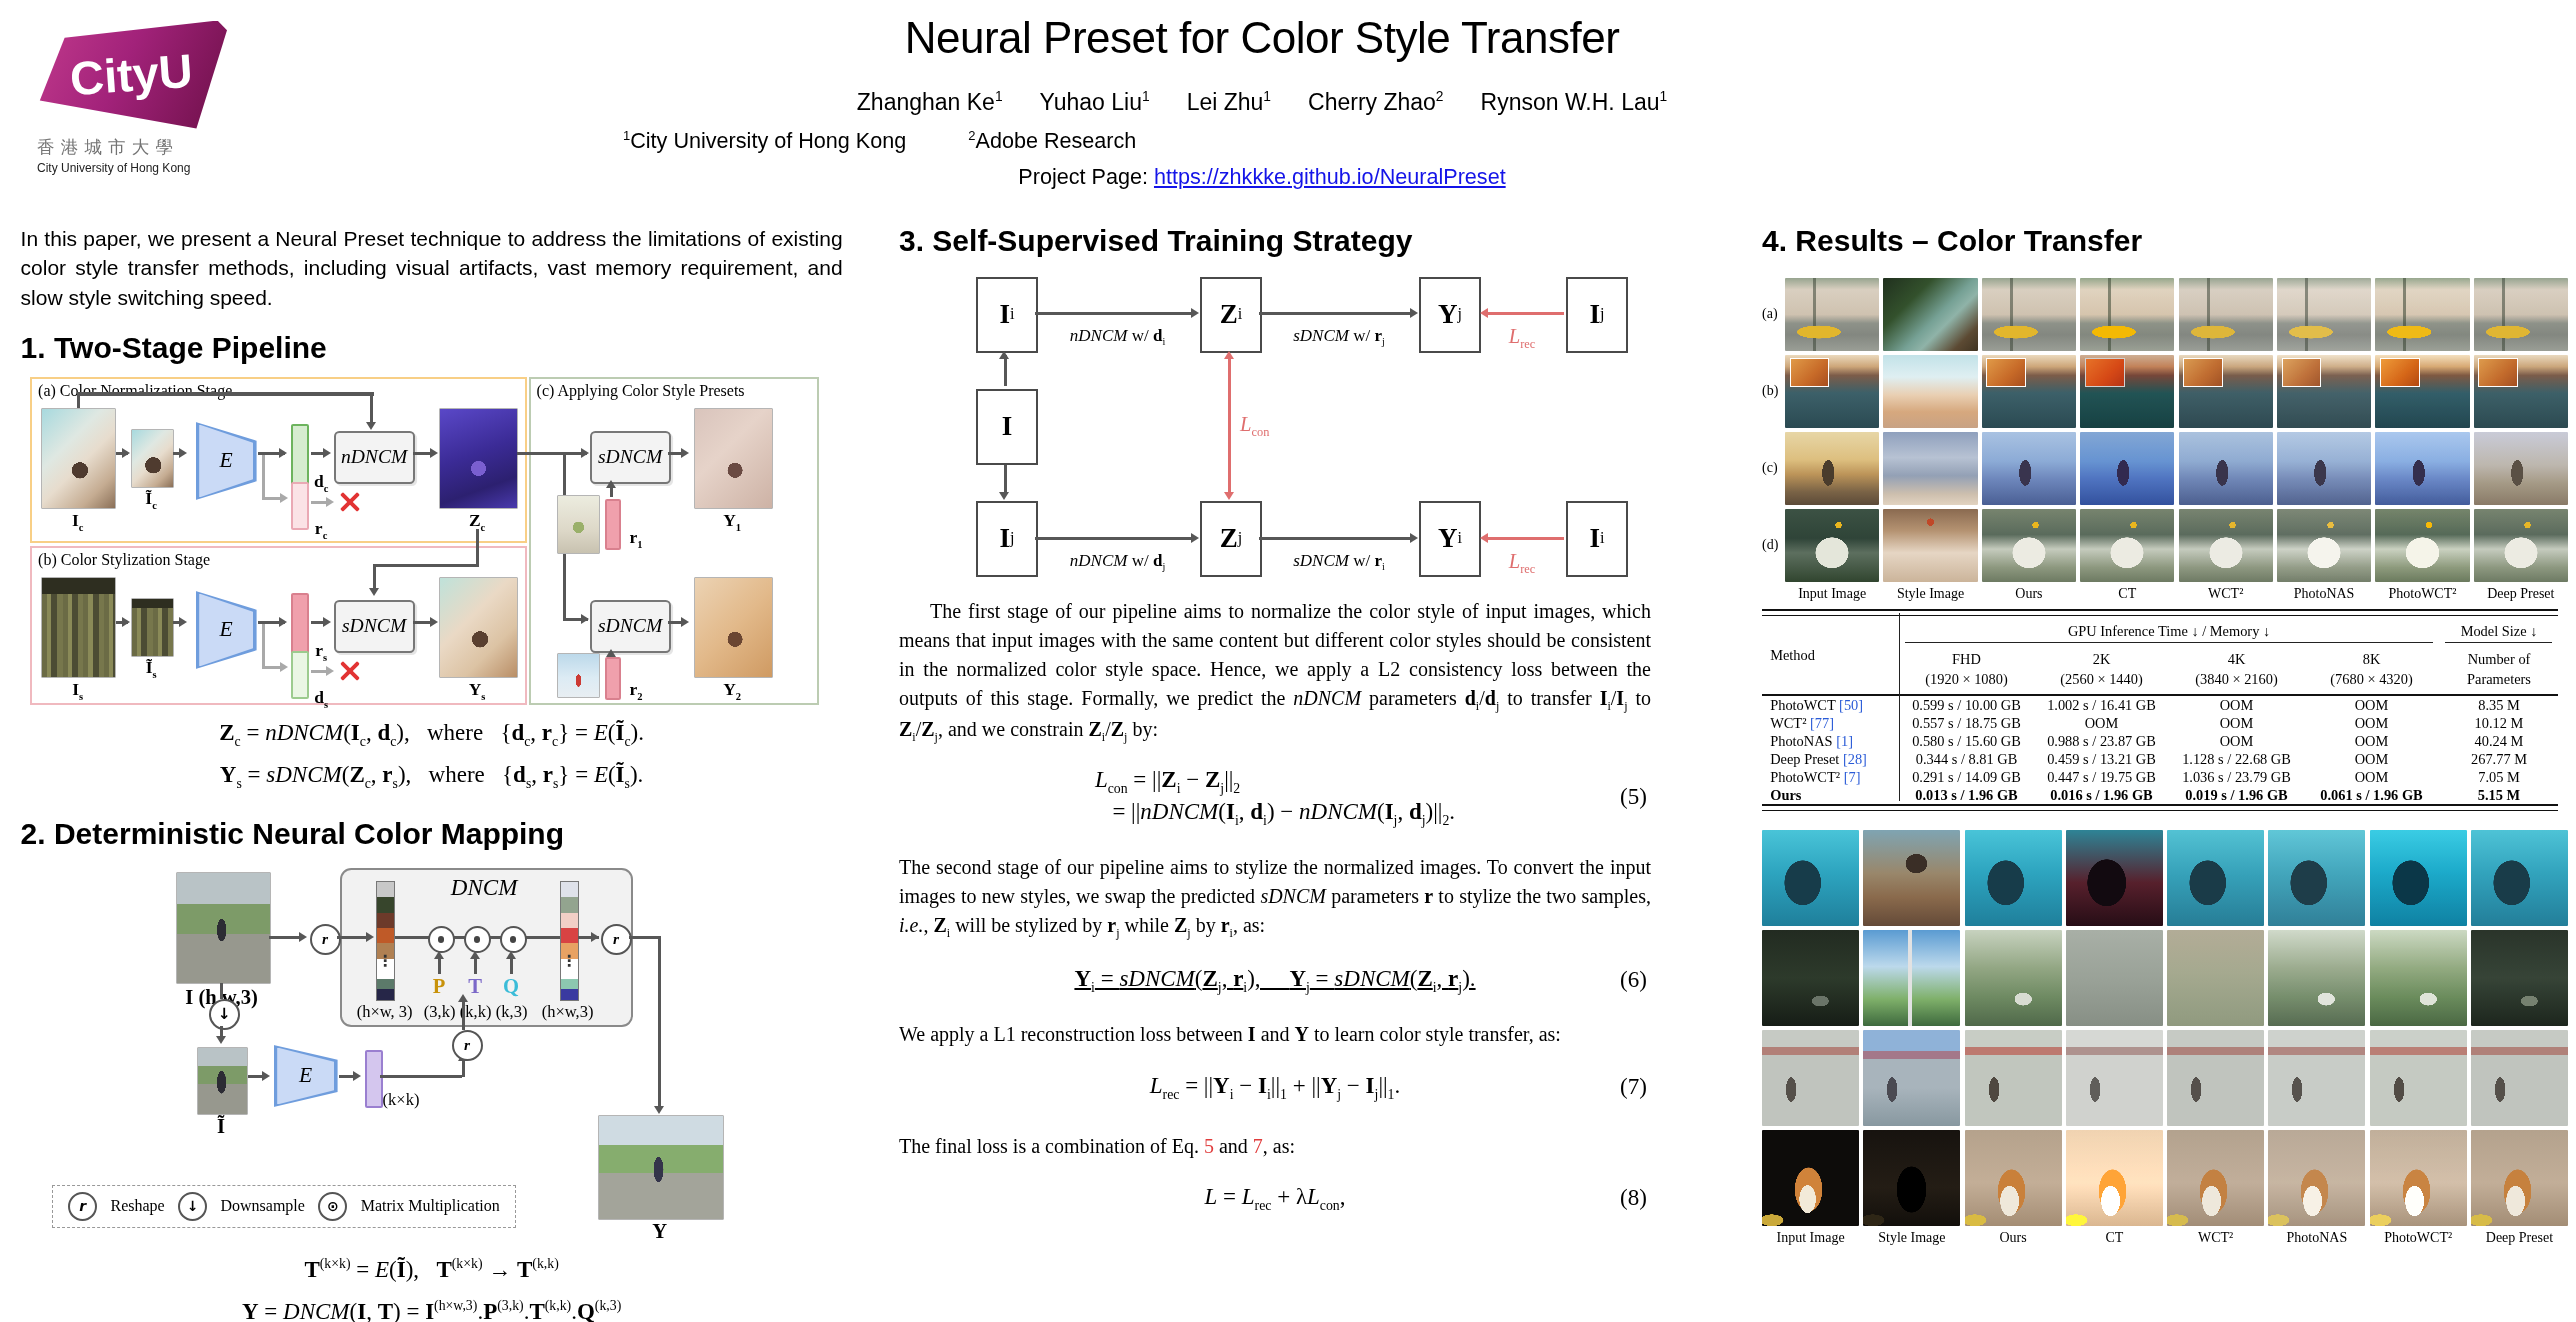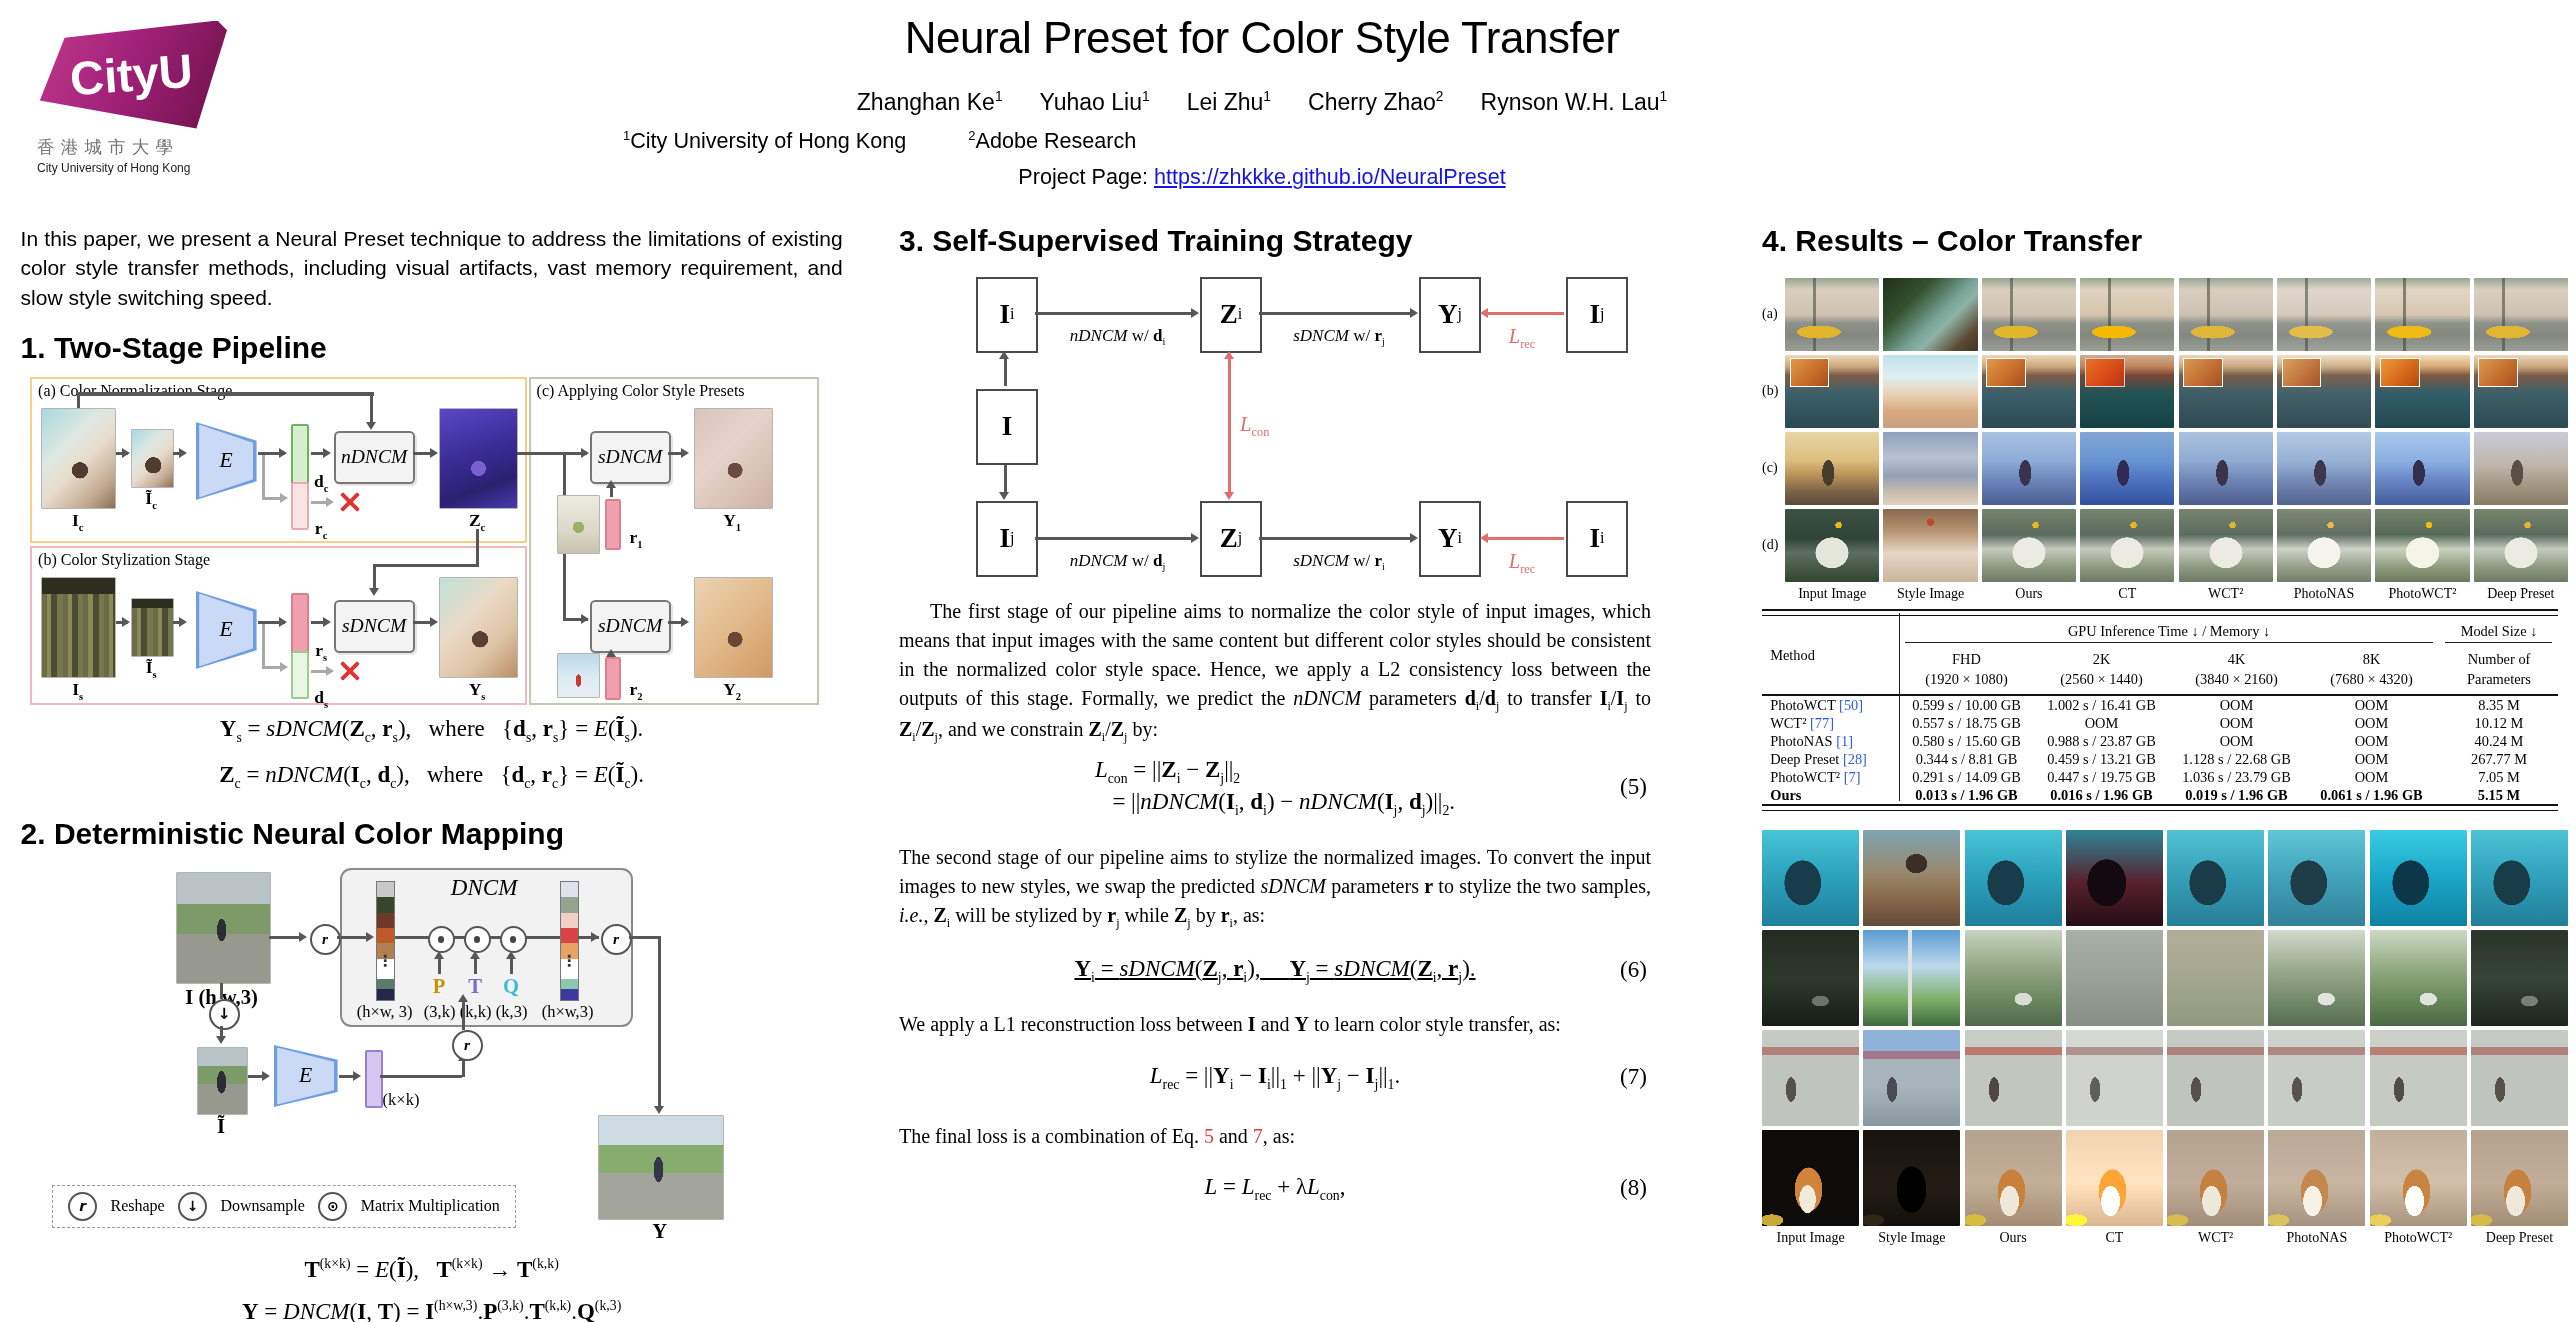--- a/index.html
+++ b/index.html
@@ -405,25 +405,25 @@
       <div class="bar pink" style="left:584px;top:282px;width:12.4px;height:39px;"></div>
       <div class="lbl" style="left:599px;top:304px;width:33px;"><b>r</b><sub>2</sub></div>
       <i class="ar v" style="left:589px;top:278px;width:3.1px;height:2.1px;"></i>
         <i class="hd u" style="left:585px;top:274px;"></i>
       <i class="ar h" style="left:647px;top:246px;width:18.5px;height:3.1px;"></i>
         <i class="hd r" style="left:660px;top:242px;"></i>
       <div class="fimg img-y2" style="left:673px;top:202px;width:77px;height:99px;"></div>
       <div class="lbl" style="left:673px;top:304px;width:77px;"><b>Y</b><sub>2</sub></div>
     </div>
 
+    <div class="eqrow" style="margin-top:13.4px;">
+        <span><b>Z</b><sub>c</sub> = <i>nDNCM</i>(<b>I</b><sub>c</sub>, <b>d</b><sub>c</sub>),  where  {<b>d</b><sub>c</sub>, <b>r</b><sub>c</sub>} = <i>E</i>(<b>Ĩ</b><sub>c</sub>).</span>
+      </div>
     <div class="eqrow" style="margin-top:9.3px;">
         <span><b>Y</b><sub>s</sub> = <i>sDNCM</i>(<b>Z</b><sub>c</sub>, <b>r</b><sub>s</sub>),  where  {<b>d</b><sub>s</sub>, <b>r</b><sub>s</sub>} = <i>E</i>(<b>Ĩ</b><sub>s</sub>).</span>
-      </div>
-    <div class="eqrow" style="margin-top:13.4px;">
-        <span><b>Z</b><sub>c</sub> = <i>nDNCM</i>(<b>I</b><sub>c</sub>, <b>d</b><sub>c</sub>),  where  {<b>d</b><sub>c</sub>, <b>r</b><sub>c</sub>} = <i>E</i>(<b>Ĩ</b><sub>c</sub>).</span>
       </div>
 
     <div class="h2" style="margin-top:24px;">2. Deterministic Neural Color Mapping</div>
 
     <div class="fig" style="width:804px;height:381px;margin-top:10.3px;">
       <div class="fimg img-sk" style="left:155px;top:12.4px;width:93px;height:110px;"></div>
       <div class="lbl big" style="left:134px;top:126px;width:134px;"><b>I</b> (h,w,3)</div>
       <div class="dncmbox"></div>
       <div class="dncmtitle">DNCM</div>
       <i class="ar h" style="left:248px;top:76px;width:32px;height:3.1px;"></i>
@@ -564,21 +564,21 @@
         <i class="hd u" style="left:100px;top:78px;"></i>
       <i class="ar v" style="left:105px;top:192px;width:3.1px;height:30px;"></i>
         <i class="hd d" style="left:100px;top:219px;"></i>
       <i class="ar v rd" style="left:329px;top:83px;width:3.1px;height:138px;"></i>
       <i class="hd rd u" style="left:325px;top:78px;"></i>
       <i class="hd rd d" style="left:325px;top:219px;"></i>
       <div class="lbl red" style="left:341px;top:140px;width:82px;text-align:left;"><i>L</i><sub>con</sub></div>
     </div>
 
     <div class="para indent" style="margin-top:17.5px;">The first stage of our pipeline aims to normalize the color style of input images, which means that input images with the same content but different color styles should be consistent in the normalized color style space. Hence, we apply a L2 consistency loss between the outputs of this stage. Formally, we predict the <i>nDNCM</i> parameters <b>d</b><sub>i</sub>/<b>d</b><sub>j</sub> to transfer <b>I</b><sub>i</sub>/<b>I</b><sub>j</sub> to <b>Z</b><sub>i</sub>/<b>Z</b><sub>j</sub>, and we constrain <b>Z</b><sub>i</sub>/<b>Z</b><sub>j</sub> by:</div>
-    <div class="eqrow" style="margin-top:8px;">
+    <div class="eqrow" style="margin-top:18px;">
       <span class="eqstack">
           <span style="display:block;"><i>L</i><sub>con</sub> = ||<b>Z</b><sub>i</sub> − <b>Z</b><sub>j</sub>||<sub>2</sub></span>
           <span style="display:block;" class="l2x">= ||<i>nDNCM</i>(<b>I</b><sub>i</sub>, <b>d</b><sub>i</sub>) − <i>nDNCM</i>(<b>I</b><sub>j</sub>, <b>d</b><sub>j</sub>)||<sub>2</sub>.</span>
         </span>
       <span class="eqnum">(5)</span>
     </div>
     <div class="para" style="margin-top:23px;">The second stage of our pipeline aims to stylize the normalized images. To convert the input images to new styles, we swap the predicted <i>sDNCM</i> parameters <b>r</b> to stylize the two samples, <i>i.e.</i>, <b>Z</b><sub>i</sub> will be stylized by <b>r</b><sub>j</sub> while <b>Z</b><sub>j</sub> by <b>r</b><sub>i</sub>, as:</div>
     <div class="eqrow" style="margin-top:21.6px;text-decoration:underline;">
       <span><b>Y</b><sub>i</sub> = <i>sDNCM</i>(<b>Z</b><sub>j</sub>, <b>r</b><sub>i</sub>),  <b>Y</b><sub>j</sub> = <i>sDNCM</i>(<b>Z</b><sub>i</sub>, <b>r</b><sub>j</sub>).</span>
       <span class="eqnum">(6)</span>

